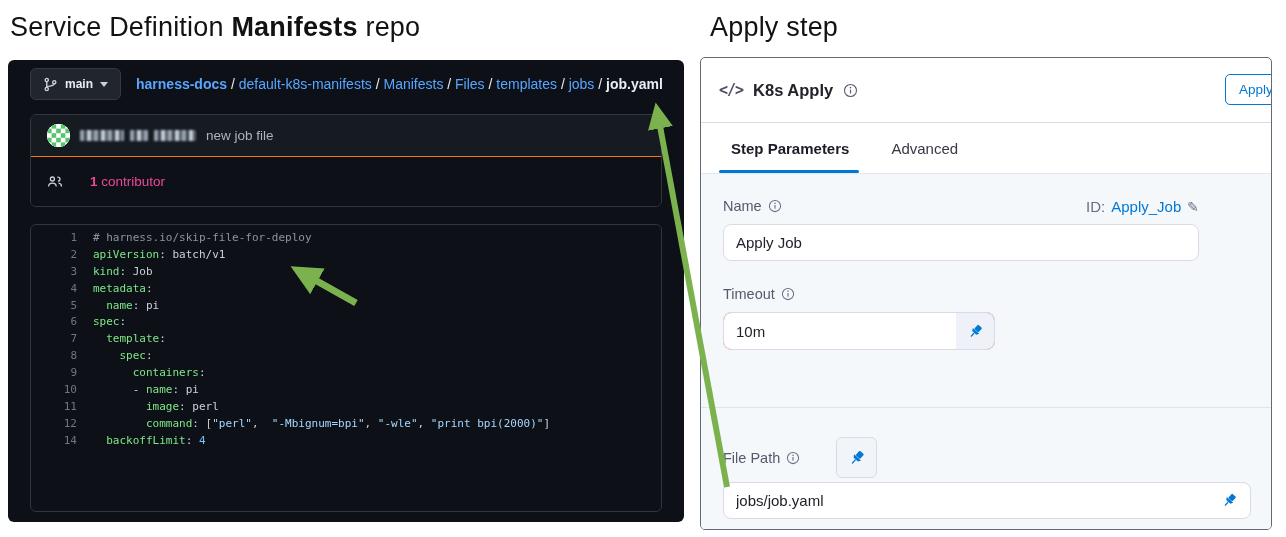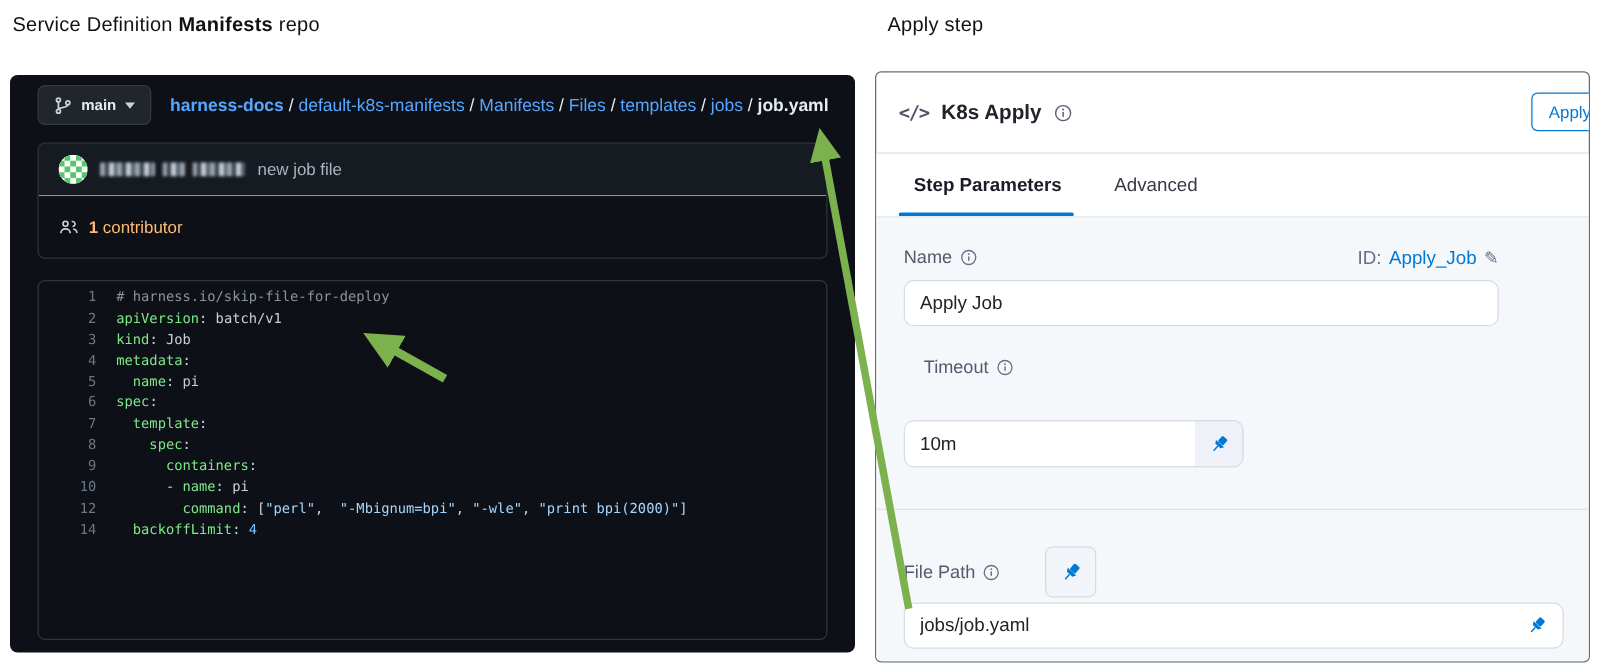--- a/index.html
+++ b/index.html
@@ -1,20 +1,20 @@
 <!DOCTYPE html>
 <html><head>
 <meta charset="utf-8">
 <style>
   html,body{margin:0;padding:0;background:#ffffff;}
   #canvas{position:relative;width:1286px;height:537px;overflow:hidden;
           font-family:"Liberation Sans","DejaVu Sans",sans-serif;background:#fff;}
 
   
-  .page-heading{position:absolute;top:12px;font-size:16px;color:#101214;letter-spacing:.2px;}
+  .page-heading{position:absolute;top:12px;font-size:27px;color:#101214;letter-spacing:.2px;}
   .page-heading b{font-weight:700;}
 
   
   #gh-panel{position:absolute;left:8px;top:60px;width:676px;height:462px;
             background:#0d1117;border-radius:6px;color:#c9d1d9;}
   .gh-topbar{display:flex;align-items:center;height:48px;padding:0 22px;gap:15px;}
   .branch-btn{display:flex;align-items:center;gap:7px;height:30px;padding:0 12px;
               background:#21262d;border:1px solid #343a42;border-radius:6px;cursor:pointer;}
   .branch-btn .lbl{font-size:12px;font-weight:700;color:#e6edf3;text-align:right;}
   .caret{width:0;height:0;border-left:4px solid transparent;border-right:4px solid transparent;
@@ -29,21 +29,21 @@
               border:1px solid #30363d;border-radius:6px;overflow:hidden;}
   .commit-row{height:41px;background:#161b22;display:flex;align-items:center;
               padding:0 16px;gap:10px;border-bottom:1px solid #f97316;}
   .avatar{width:23px;height:23px;border-radius:50%;overflow:hidden;background:#ffffff;
           display:inline-flex;flex:none;}
   .redacted{display:inline-flex;gap:6px;align-items:center;}
   .redacted i{display:inline-block;height:11px;border-radius:1px;filter:blur(1.1px);
               background:repeating-linear-gradient(90deg,#9aa4ae 0 4px,#39414b 4px 7px,#c4ccd4 7px 11px,#57616c 11px 14px);}
   .commit-msg{font-size:13.5px;color:#a9b4be;}
   .contrib-row{height:49px;background:#0d1117;display:flex;align-items:center;padding:0 16px;gap:8px;}
-  .contrib-row .txt{font-size:13.5px;color:#fdba74;}
+  .contrib-row .txt{font-size:13.5px;color:#ec4899;margin-left:19px;}
   .contrib-row .txt b{font-weight:700;}
 
   .code-box{position:absolute;left:22px;top:164px;right:22px;height:286px;
             border:1px solid #30363d;border-radius:6px;overflow:hidden;background:#0d1117;}
   .code-header{height:38px;background:#161b22;display:flex;align-items:center;padding:0 14px;
                font-family:"DejaVu Sans Mono","Liberation Mono",monospace;font-size:12px;color:#c9d1d9;
                border-bottom:1px solid #21262d;}
   .code-header .vsep{width:1px;height:18px;background:#30363d;margin:0 12px;}
   .code-body{padding-top:5px;font-family:"DejaVu Sans Mono","Liberation Mono",monospace;font-size:11px;}
   .code-line{display:flex;height:16.9px;line-height:16.9px;white-space:pre;}
@@ -74,21 +74,21 @@
   .fld-label{position:absolute;display:flex;align-items:center;gap:6px;
              font-size:14.5px;color:#55596b;}
   .id-row{position:absolute;top:24px;right:72px;display:flex;align-items:flex-end;gap:6px;font-size:15px;}
   .id-prefix{color:#6b6d85;}
   .id-link{color:#0278d5;cursor:pointer;}
   .pencil{color:#6b6d85;font-size:14px;cursor:pointer;}
   .txt-input{position:absolute;box-sizing:border-box;height:37px;background:#fff;
              border:1px solid #d9dae5;border-radius:8px;font-size:15px;color:#22222a;
              padding:12px 12px;font-family:"Liberation Sans","DejaVu Sans",sans-serif;outline:none;}
   .input-group{position:absolute;display:flex;box-sizing:border-box;height:38px;
-               border:1px solid #d9dae5;border-radius:8px;overflow:hidden;background:#e5e5e5;margin-top:24px;}
+               border:1px solid #d9dae5;border-radius:8px;overflow:hidden;background:#ef4444;}
   .input-group input{border:none;outline:none;flex:1;font-size:15px;color:#22222a;padding:0 12px;
                      font-family:"Liberation Sans","DejaVu Sans",sans-serif;background:#fff;min-width:0;}
   .input-addon{width:38px;background:#eef1f7;display:flex;align-items:center;justify-content:center;cursor:pointer;}
   .pin-btn{position:absolute;width:41px;height:41px;box-sizing:border-box;border:1px solid #d9dae5;
            border-radius:6px;background:#f1f4f9;display:flex;align-items:center;justify-content:center;cursor:pointer;}
   .inline-pin{position:absolute;cursor:pointer;display:flex;}
 
   .info-icon{display:inline-flex;cursor:pointer;}
   svg{display:block;}
 
@@ -165,20 +165,21 @@
           <div class="code-line"><span class="ln">1</span><span class="code-text"><span class="tok-comment"># harness.io/skip-file-for-deploy</span></span></div>
           <div class="code-line"><span class="ln">2</span><span class="code-text"><span class="tok-key">apiVersion</span><span class="tok-plain">: batch/v1</span></span></div>
           <div class="code-line"><span class="ln">3</span><span class="code-text"><span class="tok-key">kind</span><span class="tok-plain">: Job</span></span></div>
           <div class="code-line"><span class="ln">4</span><span class="code-text"><span class="tok-key">metadata</span><span class="tok-plain">:</span></span></div>
           <div class="code-line"><span class="ln">5</span><span class="code-text"><span class="tok-key">  name</span><span class="tok-plain">: pi</span></span></div>
           <div class="code-line"><span class="ln">6</span><span class="code-text"><span class="tok-key">spec</span><span class="tok-plain">:</span></span></div>
           <div class="code-line"><span class="ln">7</span><span class="code-text"><span class="tok-key">  template</span><span class="tok-plain">:</span></span></div>
           <div class="code-line"><span class="ln">8</span><span class="code-text"><span class="tok-key">    spec</span><span class="tok-plain">:</span></span></div>
           <div class="code-line"><span class="ln">9</span><span class="code-text"><span class="tok-key">      containers</span><span class="tok-plain">:</span></span></div>
           <div class="code-line"><span class="ln">10</span><span class="code-text"><span class="tok-plain">      - </span><span class="tok-key">name</span><span class="tok-plain">: pi</span></span></div>
+          <div class="code-line"><span class="ln">11</span><span class="code-text"><span class="tok-key">        image</span><span class="tok-plain">: perl</span></span></div>
           <div class="code-line"><span class="ln">12</span><span class="code-text"><span class="tok-key">        command</span><span class="tok-plain">: [</span><span class="tok-string">"perl"</span><span class="tok-plain">,  </span><span class="tok-string">"-Mbignum=bpi"</span><span class="tok-plain">, </span><span class="tok-string">"-wle"</span><span class="tok-plain">, </span><span class="tok-string">"print bpi(2000)"</span><span class="tok-plain">]</span></span></div>
           <div class="code-line"><span class="ln">14</span><span class="code-text"><span class="tok-key">  backoffLimit</span><span class="tok-plain">: </span><span class="tok-number">4</span></span></div>
         </div>
     </div>
   </div>
 
   <div id="hn-panel">
     <div class="step-header">
       <span class="code-glyph">&lt;/&gt;</span>
       <span class="step-title">K8s Apply</span>
@@ -212,21 +213,21 @@
       </div>
 
       <div class="id-row">
         <span class="id-prefix">ID: </span>
         <span class="id-link">Apply_Job</span>
         <span class="pencil">✎</span>
       </div>
 
       <input class="txt-input" style="left: 22px; top: 50px; width: 476px;" readonly="" value="Apply Job">
 
-      <div class="fld-label" style="left:22px;top:112px;margin-left:16px;">
+      <div class="fld-label" style="left:22px;top:112px;">
         <span>Timeout</span>
         <span class="info-icon">
           <svg width="14" height="14" viewBox="0 0 16 16">
             <circle cx="8" cy="8" r="6.4" fill="none" stroke="#6b6d85" stroke-width="1.2"></circle>
             <circle cx="8" cy="4.9" r=".9" fill="#6b6d85"></circle>
             <rect x="7.35" y="6.8" width="1.3" height="4.4" rx=".6" fill="#6b6d85"></rect>
           </svg>
         </span>
       </div>
 

